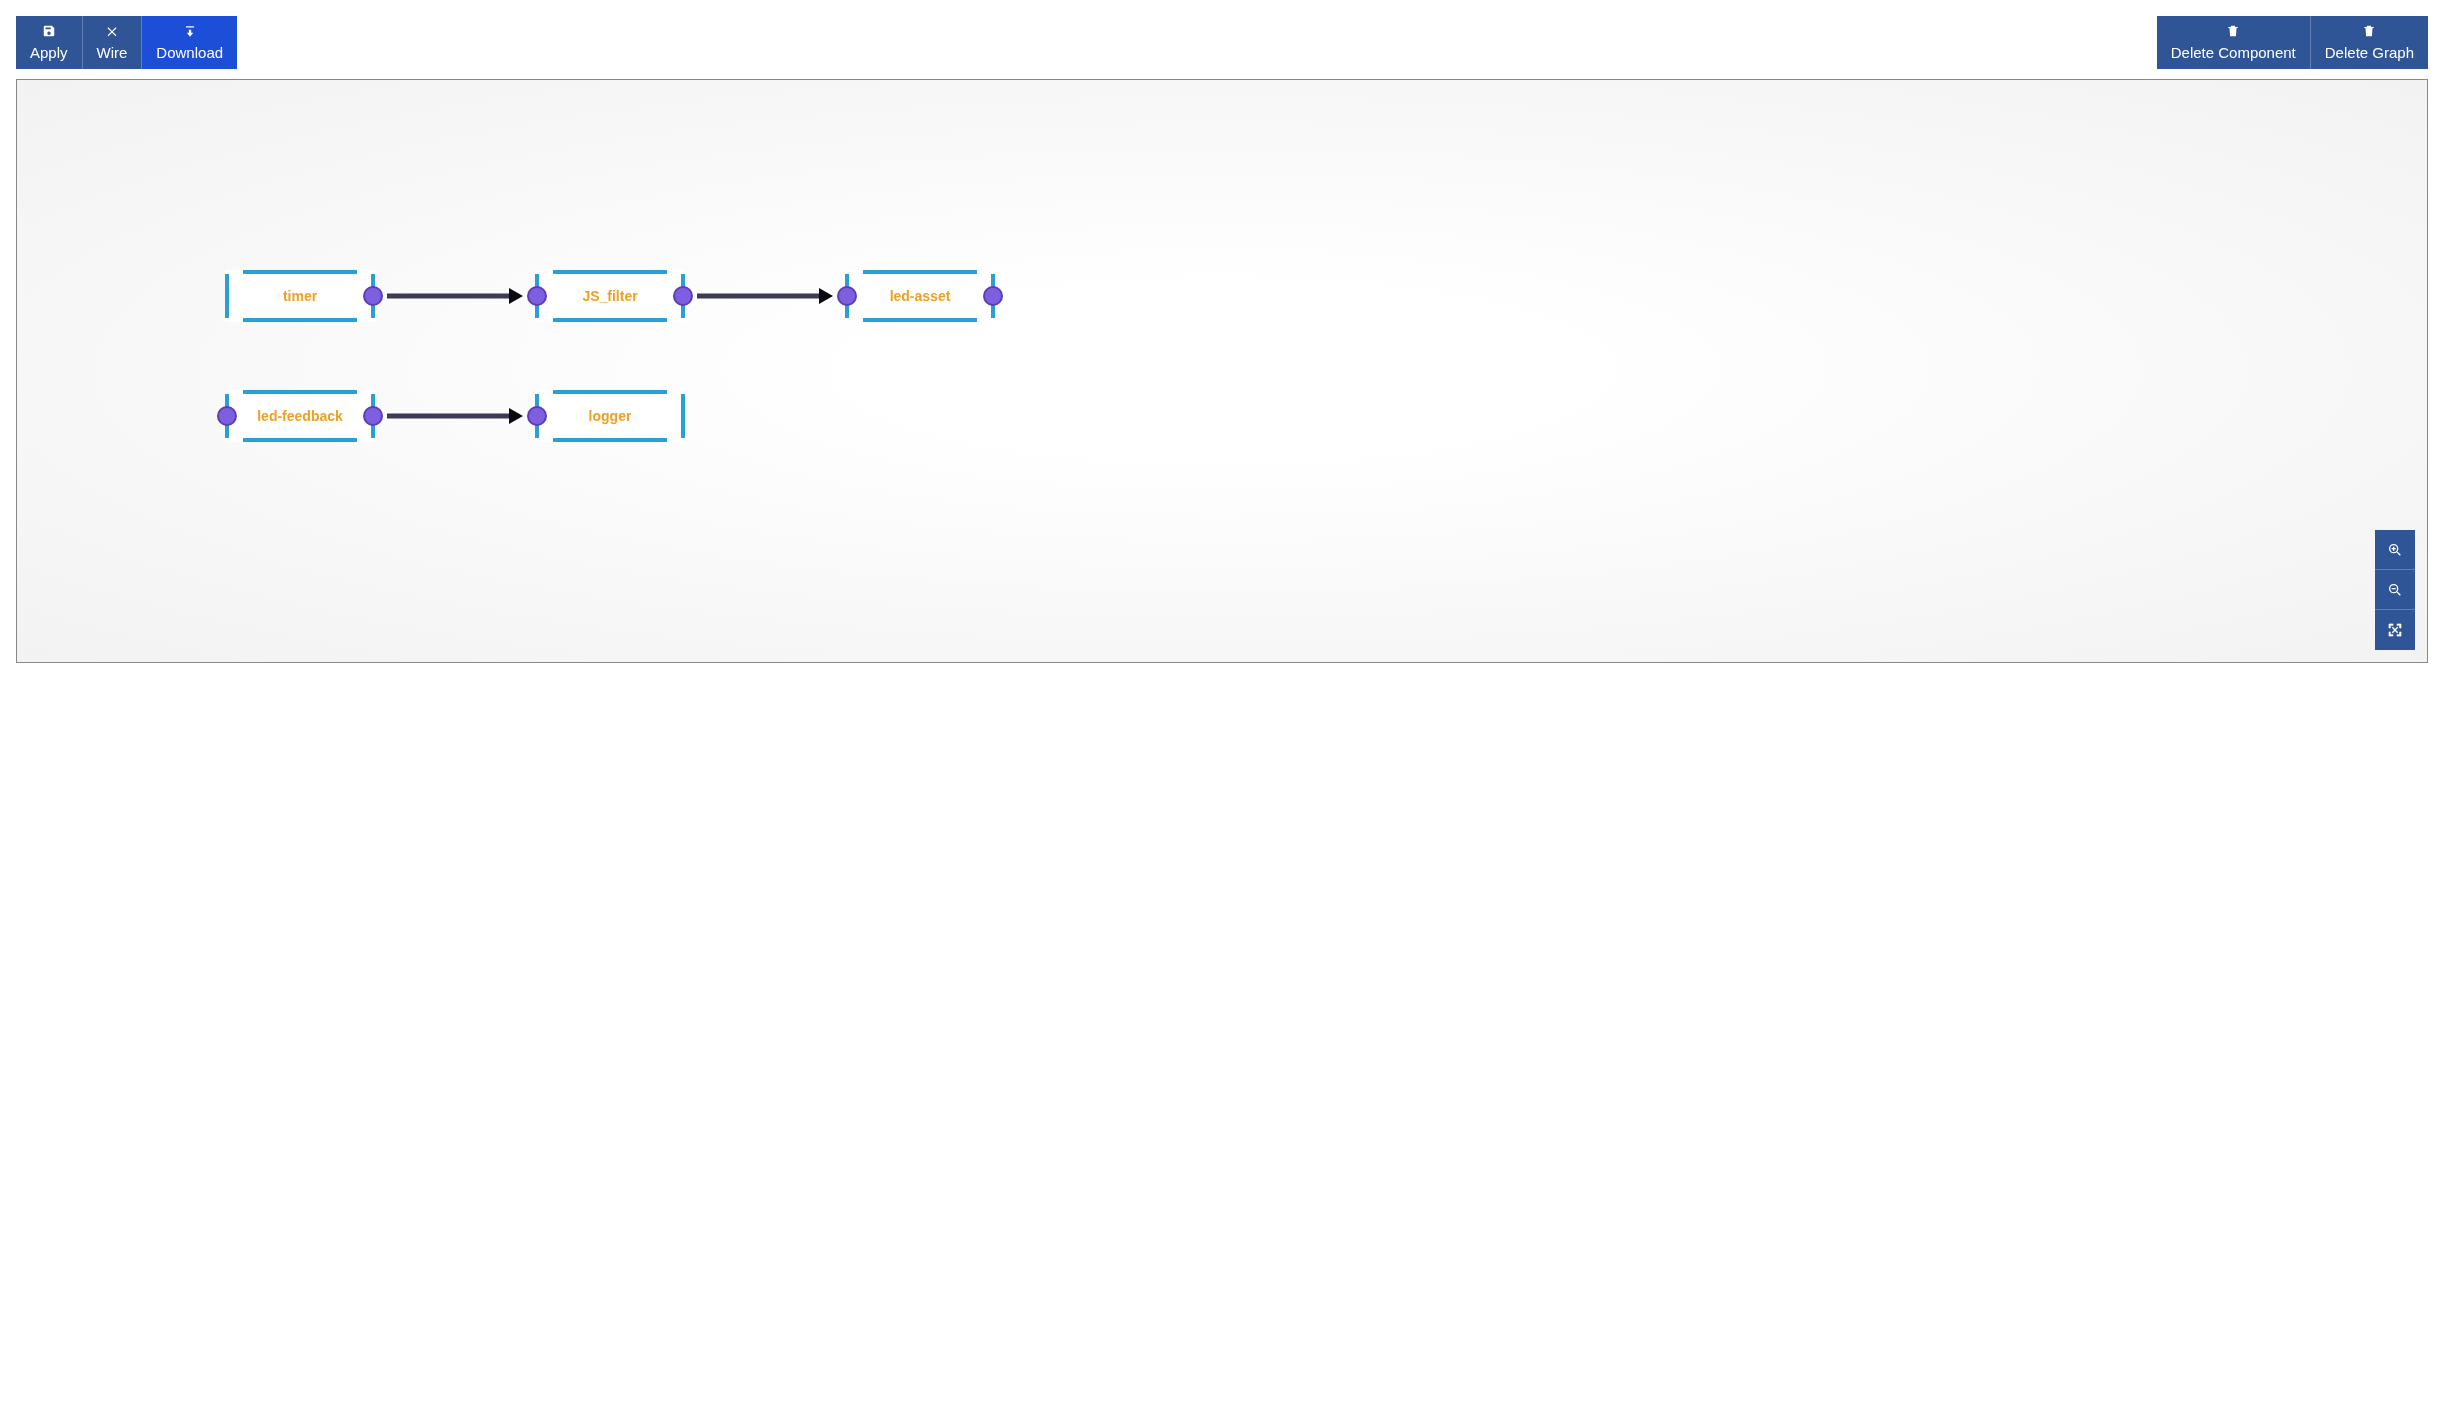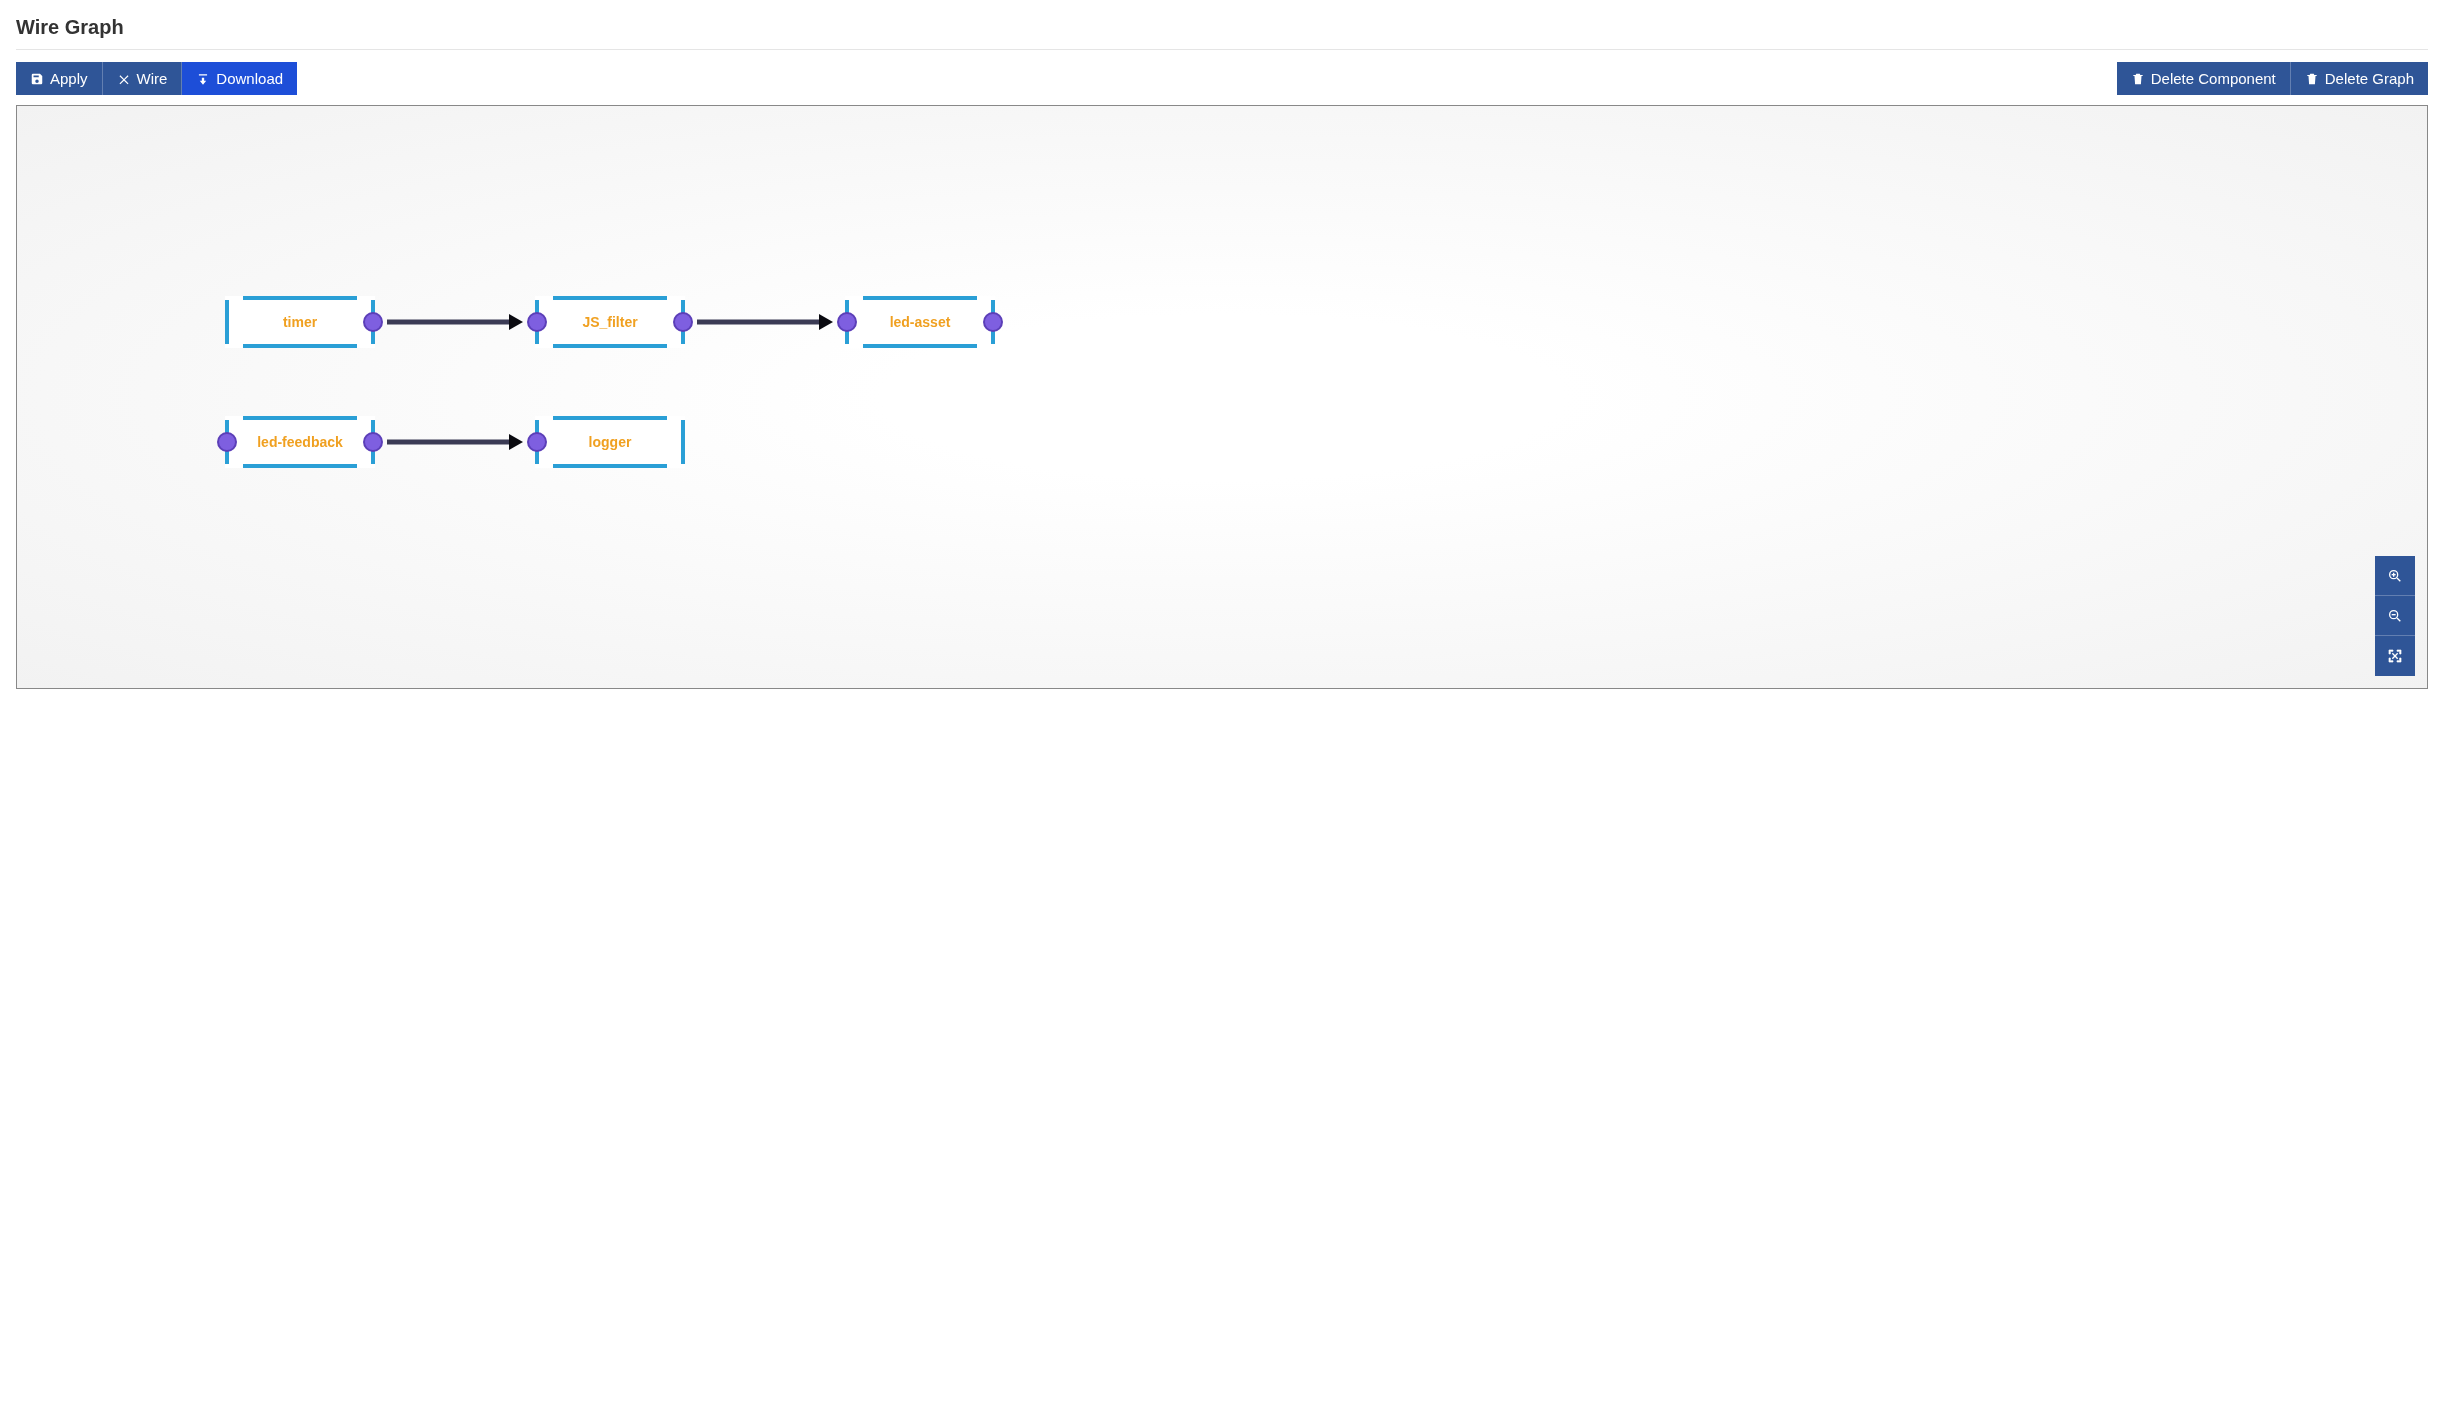--- a/index.html
+++ b/index.html
@@ -27,20 +27,21 @@
     display: inline-flex;
     align-items: center;
     gap: 6px;
     background: #2f5597;
     color: #fff;
     border: none;
     padding: 8px 14px;
     font-size: 15px;
     cursor: pointer;
     border-right: 1px solid rgba(255,255,255,0.25);
+    flex-direction: column;
   }
   .btn:last-child { border-right: none; }
   .btn.disabled { background: #1d4ed8; cursor: default; }
   .btn svg { width: 14px; height: 14px; fill: currentColor; }
 
   .canvas {
     position: relative;
     width: 100%;
     height: 584px;
     border: 1px solid #888;
@@ -113,21 +114,20 @@
     justify-content: center;
     cursor: pointer;
   }
   .zoom-btn:last-child { border-bottom: none; }
   .zoom-btn svg { width: 16px; height: 16px; fill: currentColor; stroke: currentColor; }
 </style>
 </head>
 <body>
 
 <div class="container">
-  <h2 class="page-title">Wire Graph</h2>
 
   <div class="toolbar">
     <div class="btn-group">
       <button class="btn">
         <svg viewBox="0 0 24 24">
             <path d="M17 3H5a2 2 0 0 0-2 2v14a2 2 0 0 0 2 2h14a2 2 0 0 0 2-2V7l-4-4zM12 19a3 3 0 1 1 0-6 3 3 0 0 1 0 6zm3-10H6V6h9v3z"></path>
           </svg>
         <span>Apply</span>
       </button>
       <button class="btn">

